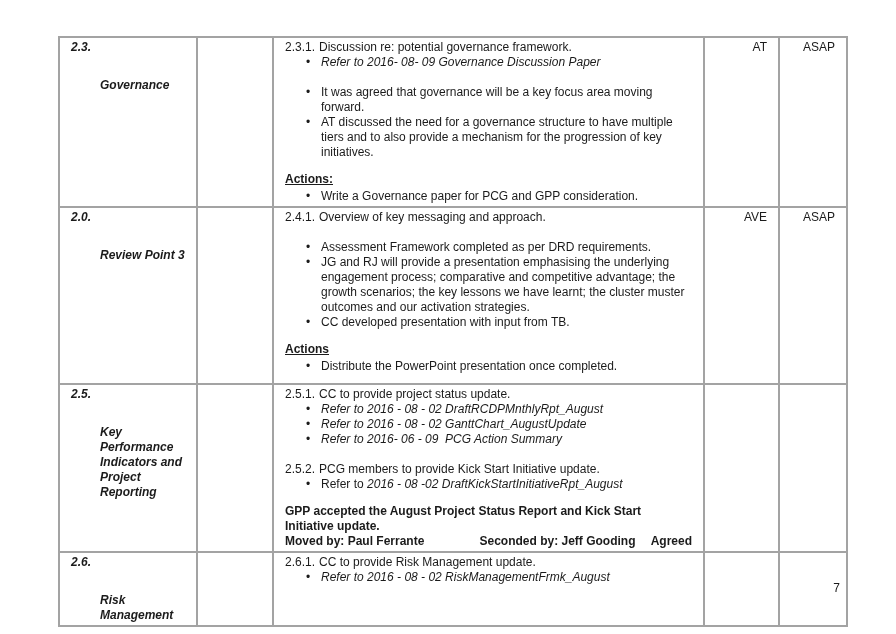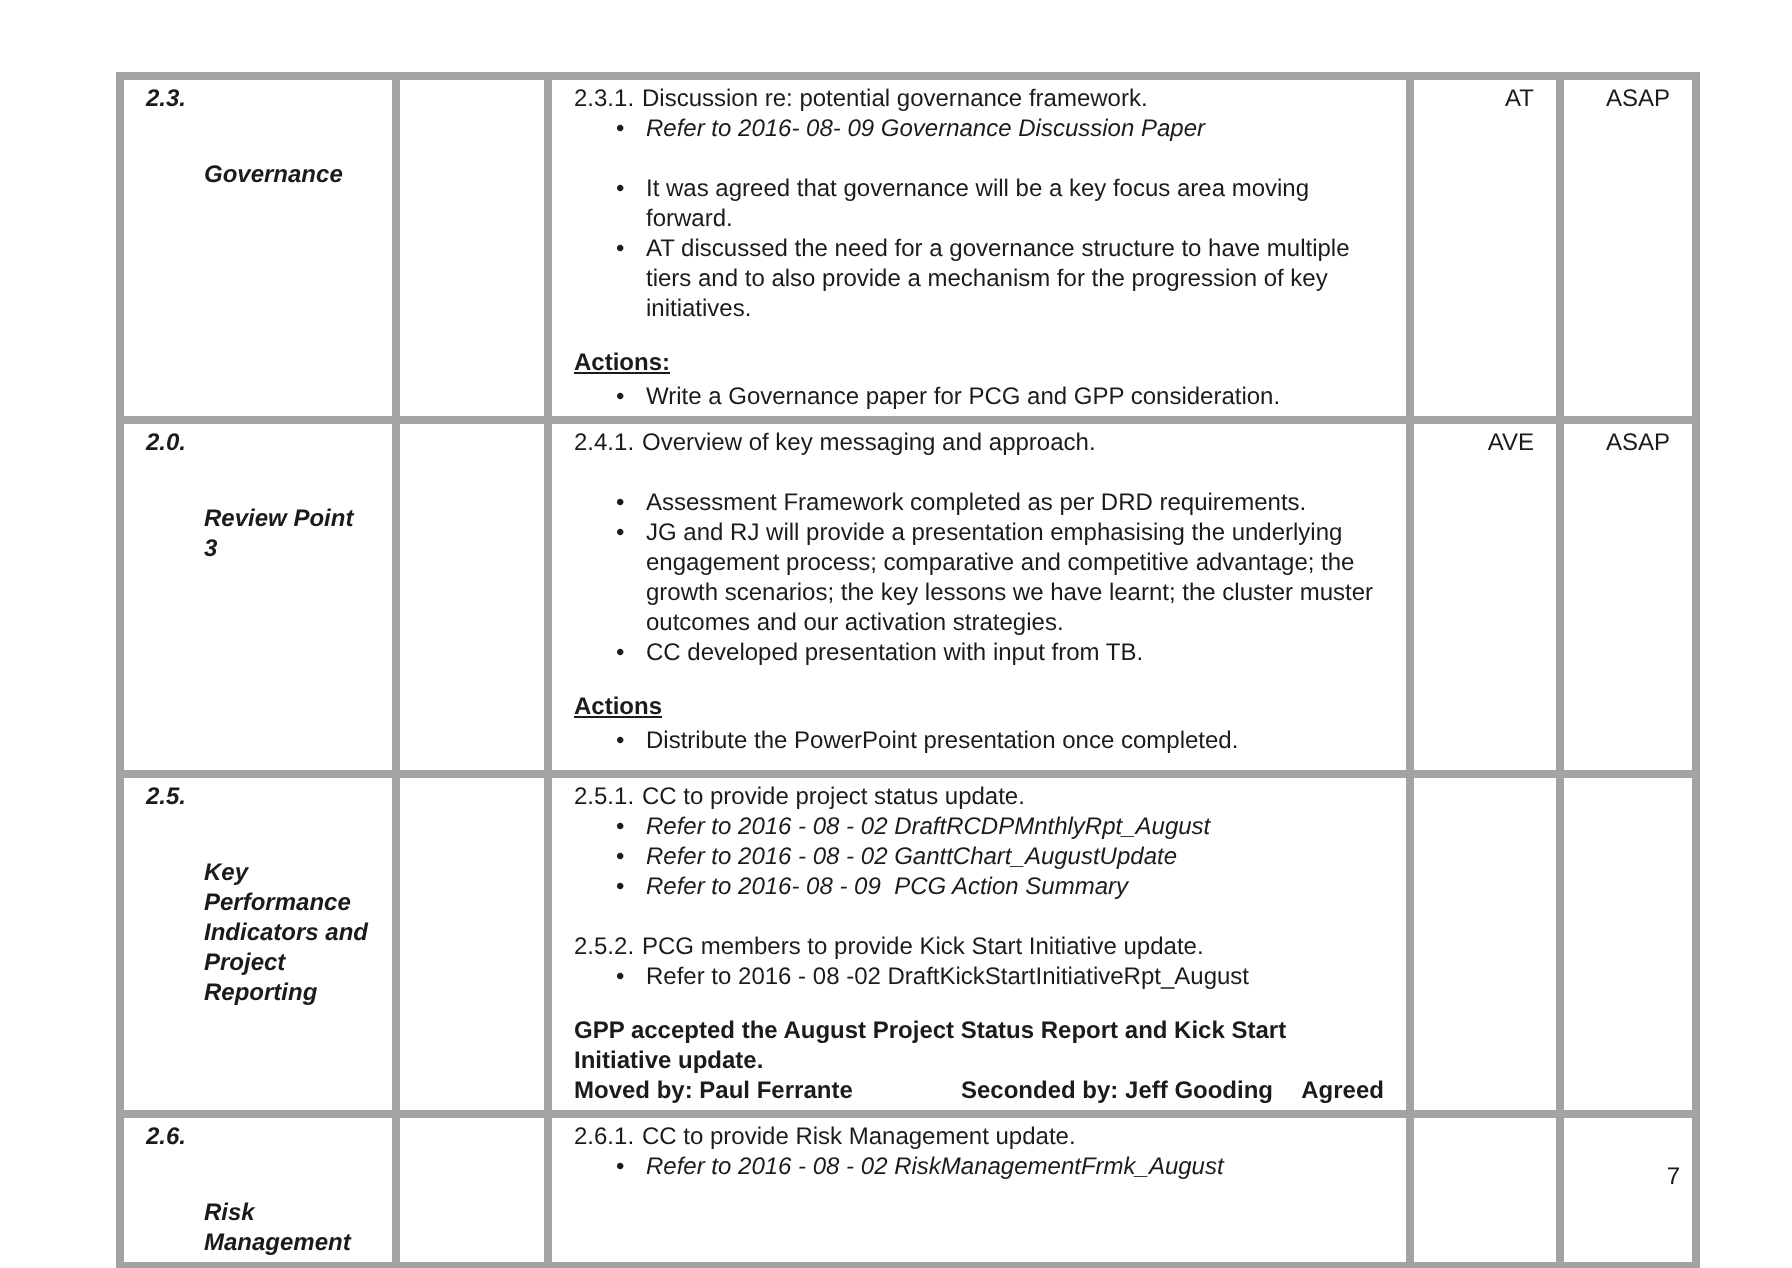--- a/index.html
+++ b/index.html
@@ -6,40 +6,40 @@
   .page {
     position:relative; width:896px; height:634px; background:#ffffff;
     font-family:"Liberation Sans","DejaVu Sans",sans-serif;
     font-size:12px; line-height:15px; color:#1b1b1b; overflow:hidden;
   }
   table.minutes {
     position:absolute; left:58px; top:36px; width:788px;
     border-collapse:collapse; table-layout:fixed;
   }
   table.minutes td {
-    border:4px solid #a3a3a3; vertical-align:top;
+    border:2px solid #a3a3a3; vertical-align:top;
     padding:2px 11px; box-sizing:border-box; overflow:hidden;
   }
   tr.r1 { height:152px; } tr.r2 { height:177px; }
   tr.r3 { height:165px; } tr.r4 { height:43px; }
 
   
   .trow { display:flex; font-weight:bold; font-style:italic; }
   .tnum { width:29px; flex:none; }
   .ttext { flex:1;margin-top:38px; }
 
   
   .numbered { display:flex; }
   .num { width:34px; flex:none; }
   .ntext { flex:1; white-space:pre-wrap; }
   .bullet { display:flex; }
   .dot { width:15px; margin-left:21px; flex:none; }
   .btext { flex:1; white-space:pre-wrap; }
   .bullet.italic .btext { font-style:italic; }
-  .i { }
+  .i { font-style:italic; }
   .sp { height:15px; }
   .actions-h { font-weight:bold; text-decoration:underline; margin-top:12px; margin-bottom:2px; }
   .res { font-weight:bold; margin-top:12px; white-space:pre-wrap; }
   .moved-line { display:flex; font-weight:bold;justify-content:space-between; }
   .seg-sec { margin-left:40px; }
   .seg-agr { }
 
   
   td.who-cell, td.when-cell { vertical-align:bottom;text-align:right; }
   .bpad { margin-bottom:14px; }
@@ -165,21 +165,21 @@
           <div class="bullet italic">
             <span class="dot">•</span>
             <span class="btext">Refer to 2016 - 08 - 02 DraftRCDPMnthlyRpt_August</span>
           </div>
           <div class="bullet italic">
             <span class="dot">•</span>
             <span class="btext">Refer to 2016 - 08 - 02 GanttChart_AugustUpdate</span>
           </div>
           <div class="bullet italic">
             <span class="dot">•</span>
-            <span class="btext">Refer to 2016- 08 - 09  PCG Action Summary</span>
+            <span class="btext">Refer to 2016- 06 - 09  PCG Action Summary</span>
           </div>
           <div class="sp"></div>
           <div class="numbered">
             <span class="num">2.5.2.</span>
             <span class="ntext">PCG members to provide Kick Start Initiative update.</span>
           </div>
           <div class="bullet">
             <span class="dot">•</span>
             <span class="btext"><span>Refer to </span><span class="i">2016 - 08 -02 DraftKickStartInitiativeRpt_August</span></span>
           </div>

